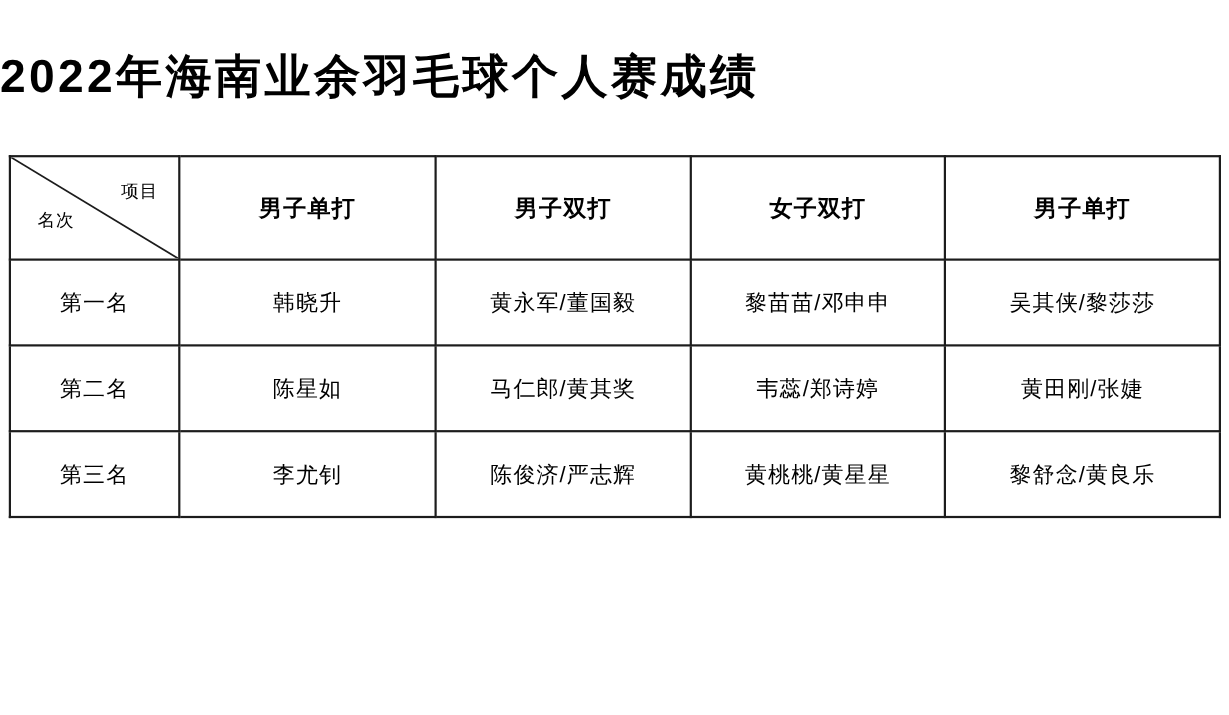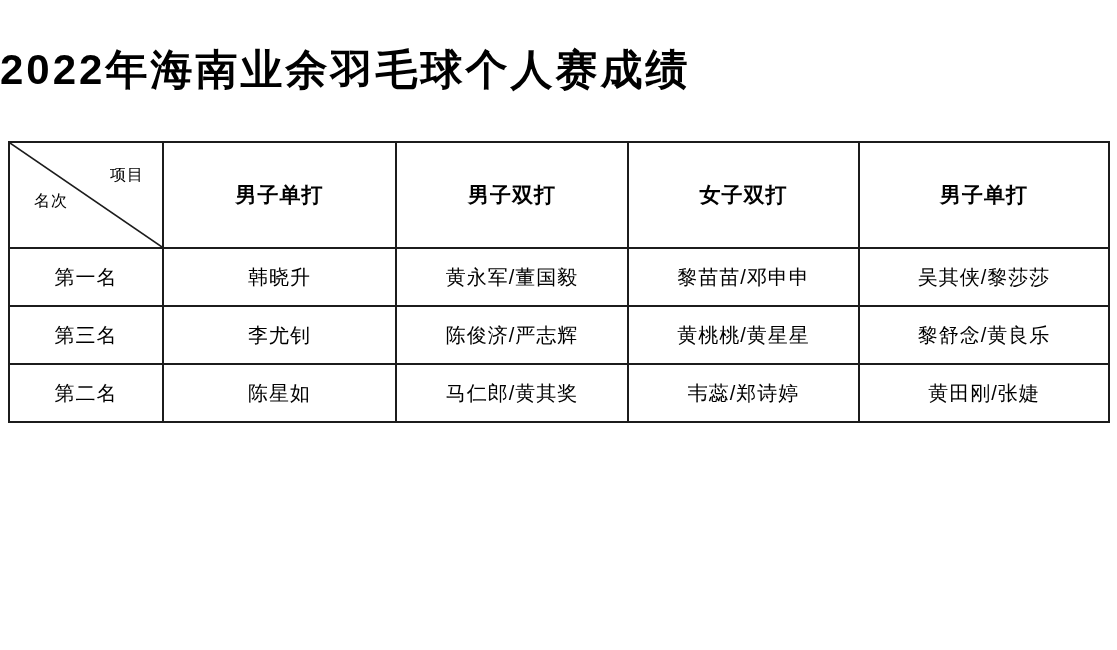--- a/index.html
+++ b/index.html
@@ -38,22 +38,22 @@
     border-collapse: collapse;
     table-layout: fixed;
   }
   table.results td, table.results th {
     border: 2px solid #1c1c1c;
     text-align: center;
     vertical-align: middle;
     padding: 0;
     overflow: hidden;
   }
-  tr.header-row { height: 106px; }
-  tr.data-row   { height: 58px; border-radius: 21px; }
+  tr.header-row { height: 94px; }
+  tr.data-row   { height: 78px; border-radius: 21px; }
   th.col-header {
     font-size: 21px;
     font-weight: bold;
     letter-spacing: 1px;
     margin-left: 29px;
   }
   td.rank-cell, td.name-cell {
     font-size: 20px;
     font-weight: normal;
     letter-spacing: 1px;
@@ -68,21 +68,21 @@
     display: block;
   }
   .corner-label {
     position: absolute;
     font-size: 16px;
     font-weight: normal;
     letter-spacing: 1px;
     line-height: 1;
   }
   .corner-tr { top: 24px; right: 18px; }
-  .corner-bl { bottom: 38px; left: 24px; }
+  .corner-bl { bottom: 26px; left: 24px; }
 </style>
 </head>
 <body>
 
 <div class="page">
 
   <h1 class="title">2022年海南业余羽毛球个人赛成绩</h1>
 
   <table class="results">
     <colgroup>
@@ -110,32 +110,32 @@
 
     <tr class="data-row">
       <td class="rank-cell">第一名</td>
       <td class="name-cell">韩晓升</td>
       <td class="name-cell">黄永军/董国毅</td>
       <td class="name-cell">黎苗苗/邓申申</td>
       <td class="name-cell">吴其侠/黎莎莎</td>
     </tr>
 
     <tr class="data-row">
+      <td class="rank-cell">第二名</td>
+      <td class="name-cell">陈星如</td>
+      <td class="name-cell">马仁郎/黄其奖</td>
+      <td class="name-cell">韦蕊/郑诗婷</td>
+      <td class="name-cell">黄田刚/张婕</td>
+    </tr>
+
+    <tr class="data-row">
       <td class="rank-cell">第三名</td>
       <td class="name-cell">李尤钊</td>
       <td class="name-cell">陈俊济/严志辉</td>
       <td class="name-cell">黄桃桃/黄星星</td>
       <td class="name-cell">黎舒念/黄良乐</td>
-    </tr>
-
-    <tr class="data-row">
-      <td class="rank-cell">第二名</td>
-      <td class="name-cell">陈星如</td>
-      <td class="name-cell">马仁郎/黄其奖</td>
-      <td class="name-cell">韦蕊/郑诗婷</td>
-      <td class="name-cell">黄田刚/张婕</td>
     </tr>
 
 
   </tbody>
     </table>
 
 </div>
 
 </body></html>

